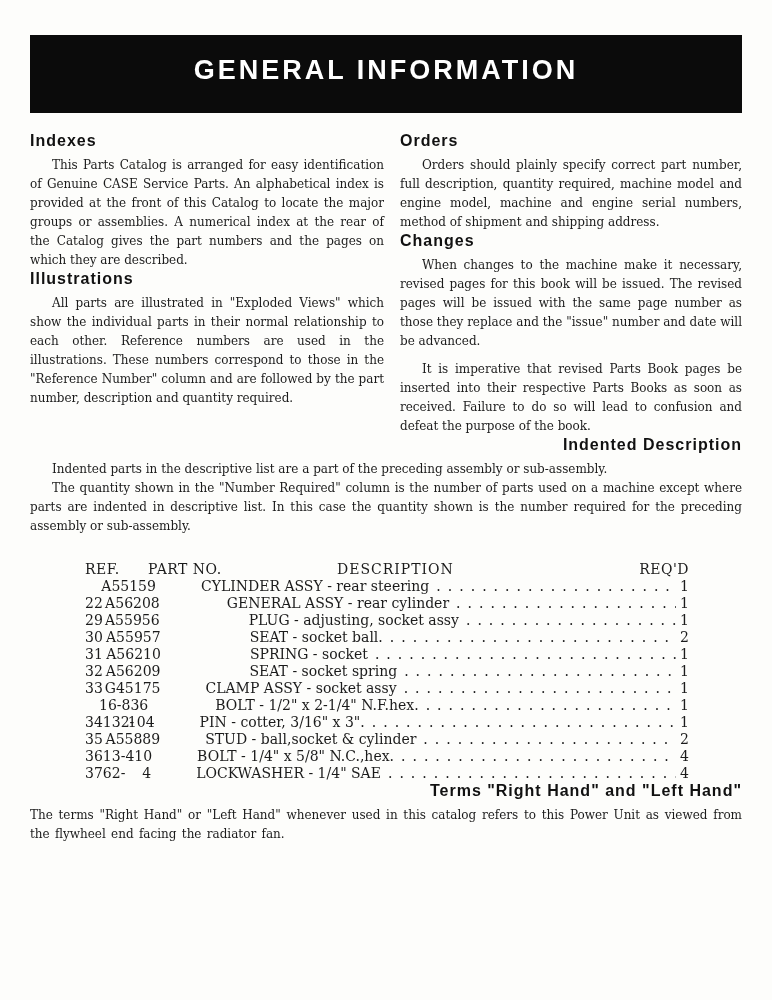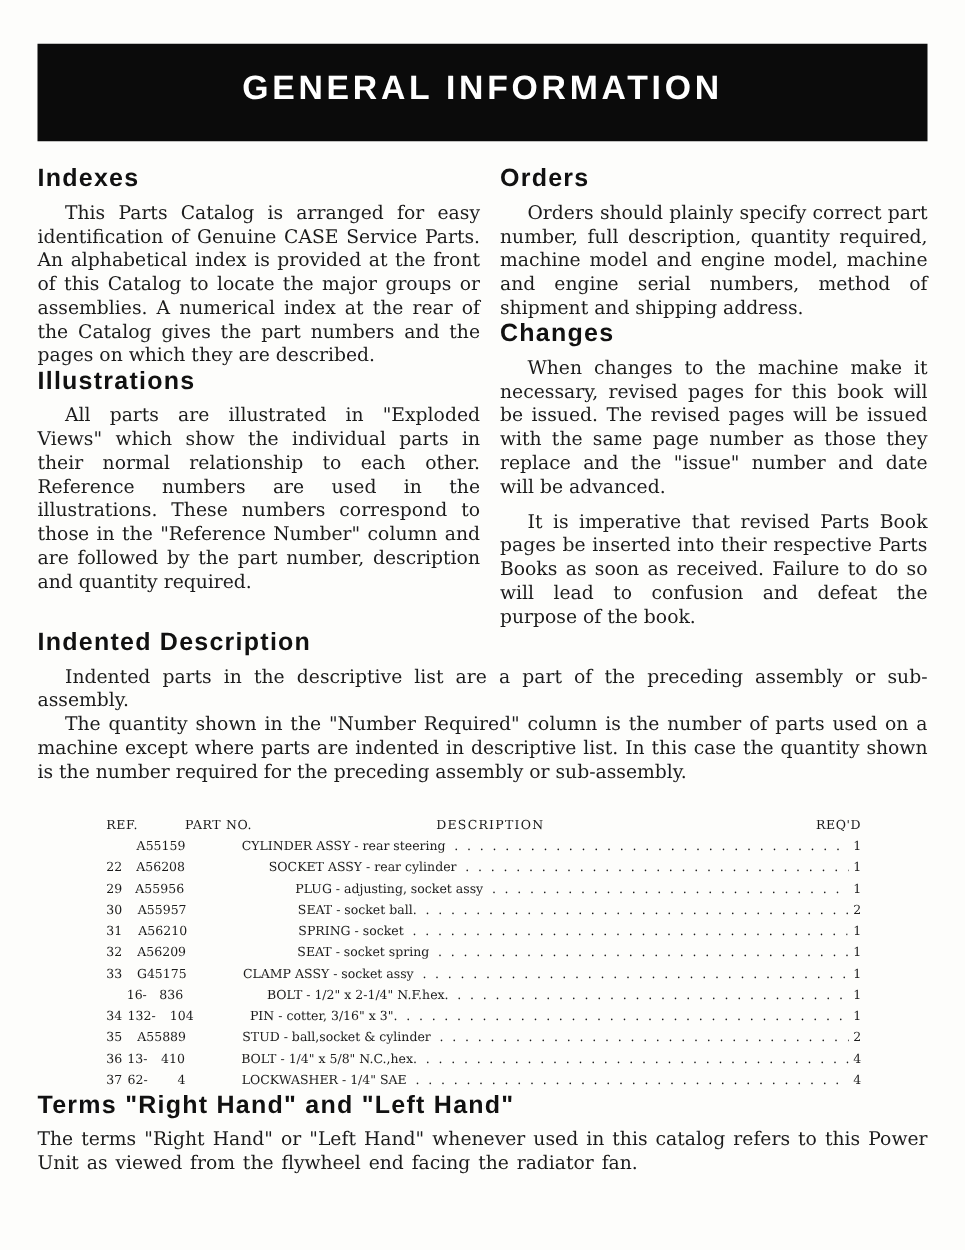--- a/index.html
+++ b/index.html
@@ -26,42 +26,42 @@
     font-size:27px;
     letter-spacing:3px;
     padding-bottom:8px;
   }
   .columns{display:flex;gap:16px;margin-top:19px;}
   .col-left{flex:0 0 354px;}
   .col-right{flex:1 1 auto;}
   h2.sec{
     font-family:"Liberation Sans","DejaVu Sans",sans-serif;
     font-weight:700;
-    font-size:20px;
+    font-size:16px;
     letter-spacing:1px;
     margin:0 0 6px 0;
     color:#111;
   }
-  h2.center{text-align:left;}
+  h2.center{text-align:right;}
   .sec-gap{margin-top:17px;}
   p.body{
-    font-size:15px;
+    font-size:12px;
     line-height:19px;
     text-align:justify;
     margin:0;
   }
   p.firstline{text-indent:22px;}
   p.para-gap{margin-top:9px;}
   .fullwidth{margin-top:15px;}
   .tight p.body{line-height:19px;}
   
   .parts-table{
     margin:26px 0 0 55px;
     width:604px;
-    font-size:10px;
+    font-size:14px;
     line-height:15.5px;
   }
   .thead{display:flex;align-items:baseline;letter-spacing:0.5px;}
   .h-ref{width:52px;}
   .h-part{margin-left:11px;}
   .h-desc{flex:1 1 auto;text-align:center;padding-right:70px;letter-spacing:1px;}
   .h-reqd{margin-left:auto;}
   .trow{display:flex;align-items:baseline;margin-top:1.5px;}
   .c-ref{width:27px;white-space:nowrap;}
   .c-prefix{width:25px;text-align:right;white-space:nowrap;}
@@ -134,21 +134,21 @@
         <span class="leader"></span>
         <span class="c-qty">1</span>
       </span>
     </div>
 
     <div class="trow">
       <span class="c-ref">22</span>
       <span class="c-prefix">A</span>
       <span class="c-num">56208</span>
       <span class="c-desc">
-        <span class="d-text" style="padding-left: 22px;">SOCKET ASSY - rear cylinder</span>
+        <span class="d-text" style="padding-left: 22px;">GENERAL ASSY - rear cylinder</span>
         <span class="leader"></span>
         <span class="c-qty">1</span>
       </span>
     </div>
 
     <div class="trow">
       <span class="c-ref">29</span>
       <span class="c-prefix">A</span>
       <span class="c-num">55956</span>
       <span class="c-desc">

